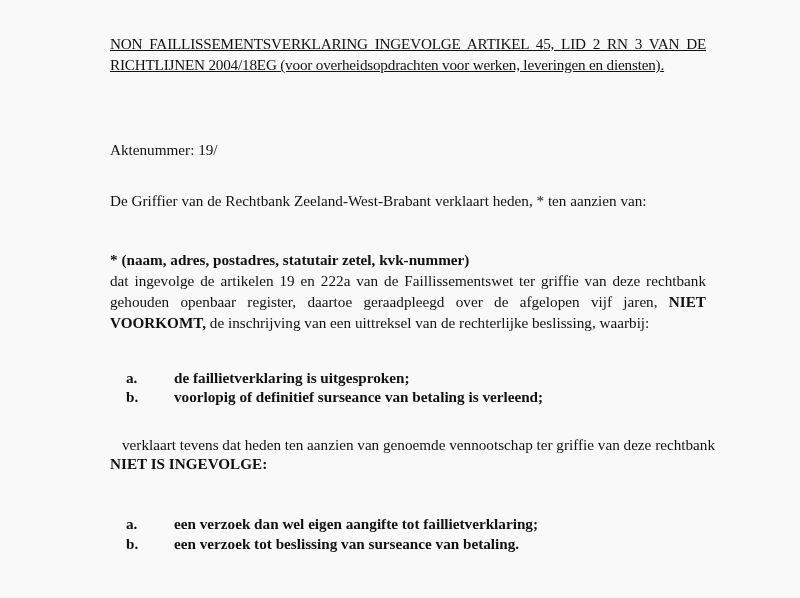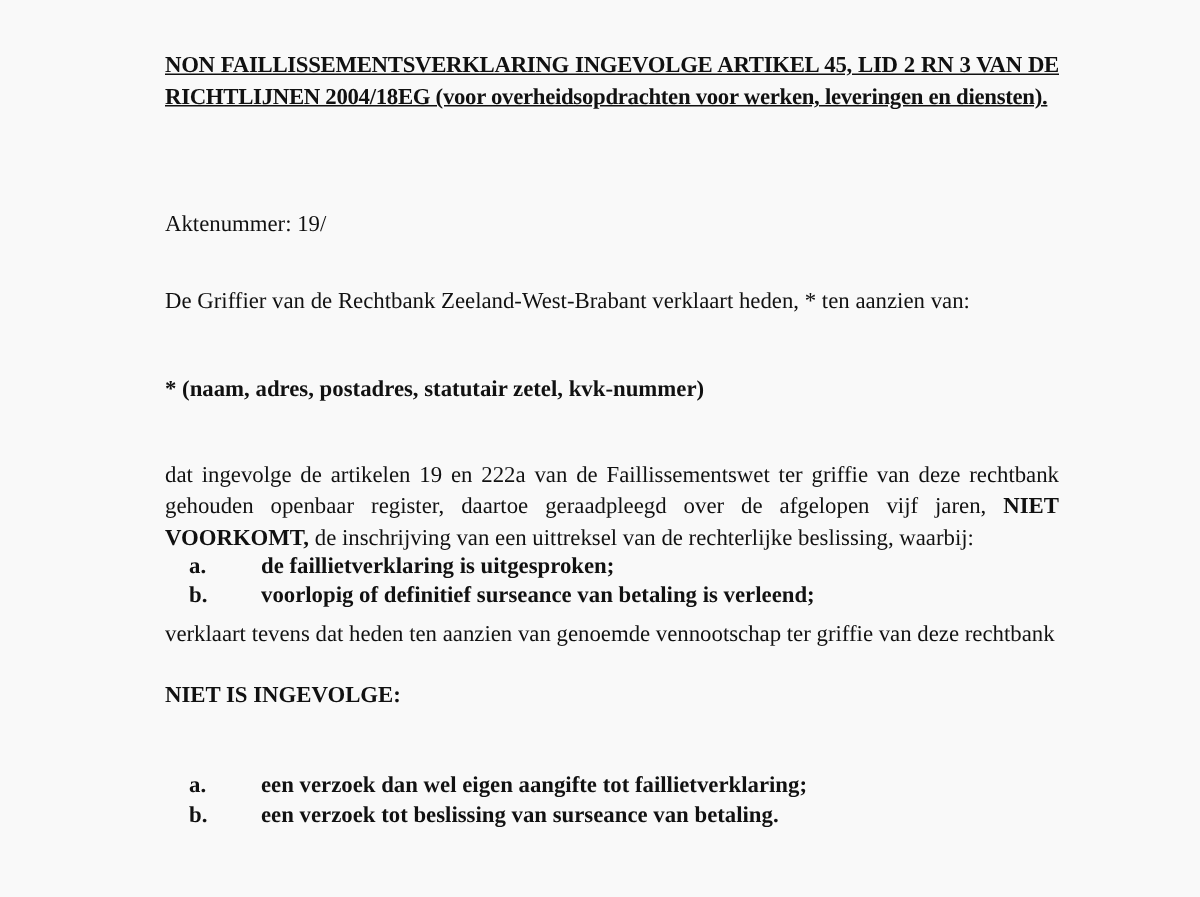--- a/index.html
+++ b/index.html
@@ -20,21 +20,21 @@
       position: absolute;
       left: 110px;
       top: 0;
       width: 596px;
     }
     .title {
       position: absolute;
       top: 33px;
       left: 0;
       width: 596px;
-      font-weight: bold;
+      font-weight: normal;
       text-decoration: underline;
       text-align: justify;
       text-align-last: left;
       line-height: 21px;
       letter-spacing: -0.2px;
     }
     .line {
       position: absolute;
       left: 0;
       white-space: nowrap;
@@ -64,30 +64,30 @@
 <div class="page">
 
   <div class="title">NON FAILLISSEMENTSVERKLARING INGEVOLGE ARTIKEL 45, LID 2 RN 3 VAN DE RICHTLIJNEN 2004/18EG (voor overheidsopdrachten voor werken, leveringen en diensten).</div>
 
   <div class="line" style="top:141px;">Aktenummer: 19/</div>
 
   <div class="line" style="top:192px;">De Griffier van de Rechtbank Zeeland-West-Brabant verklaart heden, * ten aanzien van:</div>
 
   <div class="line bold" style="top:223px;margin-top:28px;">* (naam, adres, postadres, statutair zetel, kvk-nummer)</div>
 
-  <div class="para" style="top:270px;margin-top:36px;"><span>dat ingevolge de artikelen 19 en 222a van de Faillissementswet ter griffie van deze rechtbank gehouden openbaar register, daartoe geraadpleegd over de afgelopen vijf jaren, </span><span class="bold">NIET VOORKOMT,</span><span> de inschrijving van een uittreksel van de rechterlijke beslissing, waarbij:</span></div>
+  <div class="para" style="top:270px;"><span>dat ingevolge de artikelen 19 en 222a van de Faillissementswet ter griffie van deze rechtbank gehouden openbaar register, daartoe geraadpleegd over de afgelopen vijf jaren, </span><span class="bold">NIET VOORKOMT,</span><span> de inschrijving van een uittreksel van de rechterlijke beslissing, waarbij:</span></div>
 
   <div class="list-item" style="top:369px;">
     <span class="marker">a.</span><span>de faillietverklaring is uitgesproken;</span>
   </div>
   <div class="list-item" style="top:388px;">
     <span class="marker">b.</span><span>voorlopig of definitief surseance van betaling is verleend;</span>
   </div>
 
-  <div class="line" style="top:414px;">verklaart tevens dat heden ten aanzien van genoemde vennootschap ter griffie van deze rechtbank</div>
+  <div class="line" style="top:436px;margin-left:12px;">verklaart tevens dat heden ten aanzien van genoemde vennootschap ter griffie van deze rechtbank</div>
   <div class="line bold" style="top:455px;">NIET IS INGEVOLGE:</div>
 
   <div class="list-item" style="top:515px;">
     <span class="marker">a.</span><span>een verzoek dan wel eigen aangifte tot faillietverklaring;</span>
   </div>
   <div class="list-item" style="top:535px;">
     <span class="marker">b.</span><span>een verzoek tot beslissing van surseance van betaling.</span>
   </div>
 
 </div>

